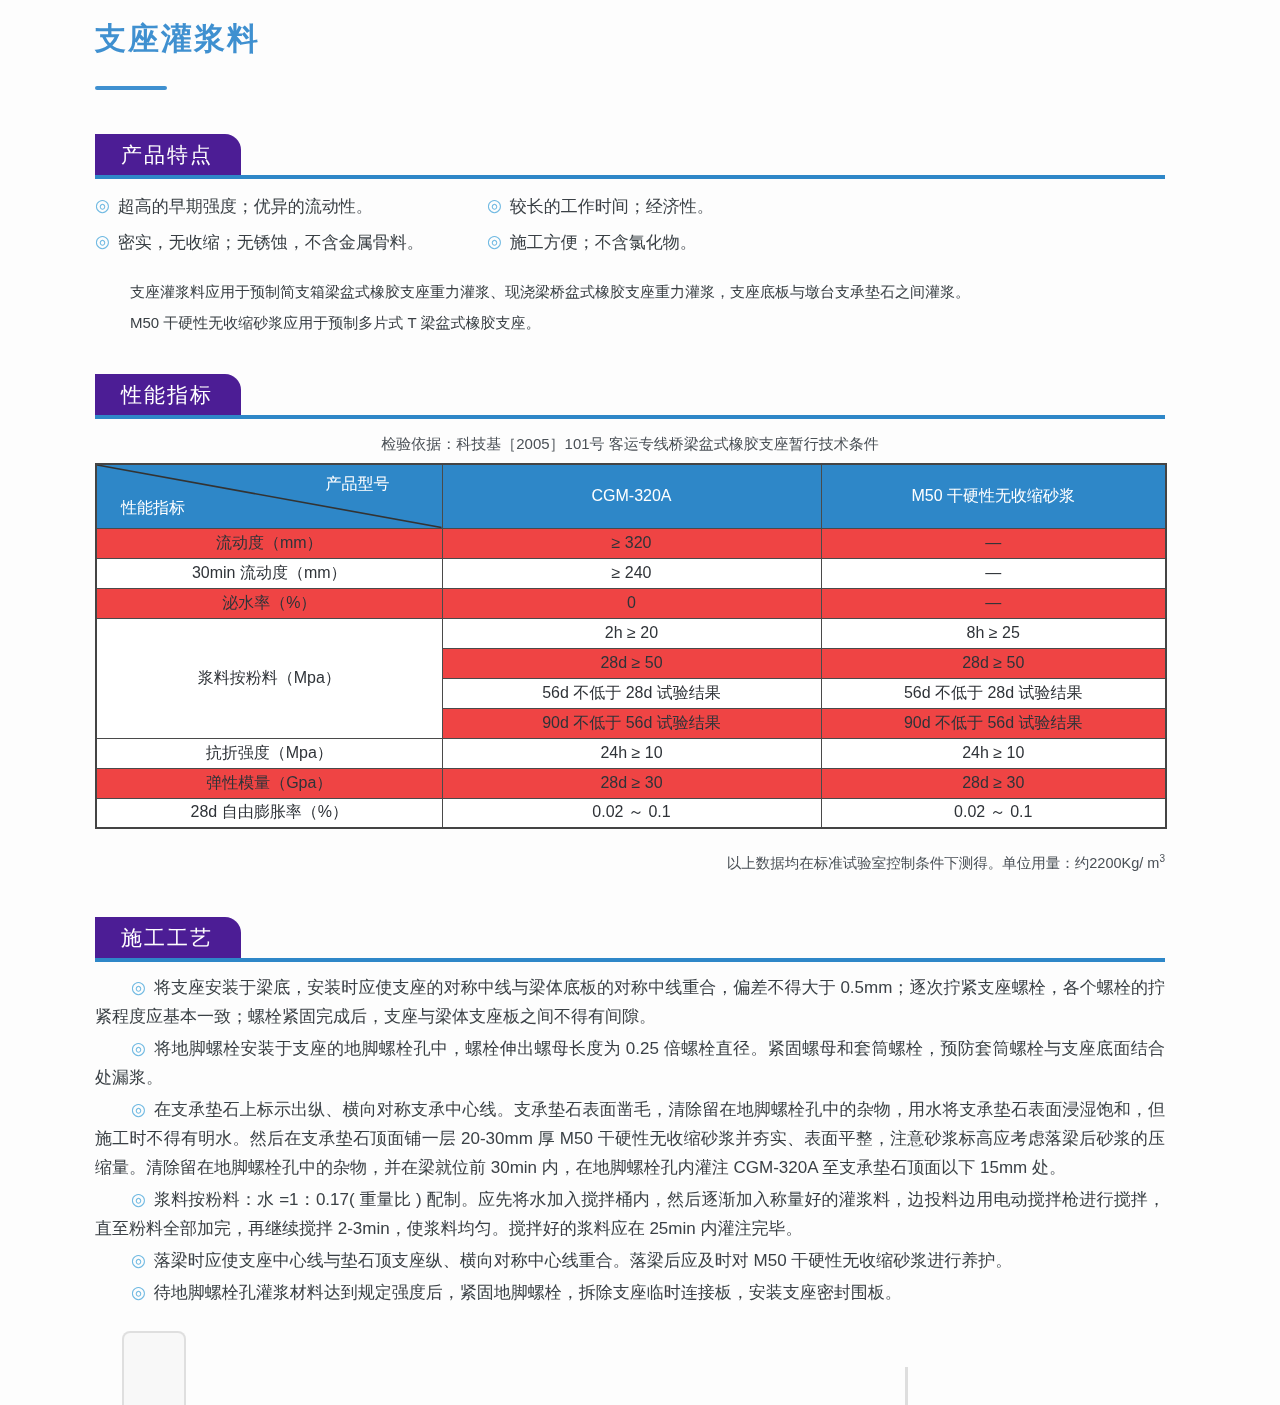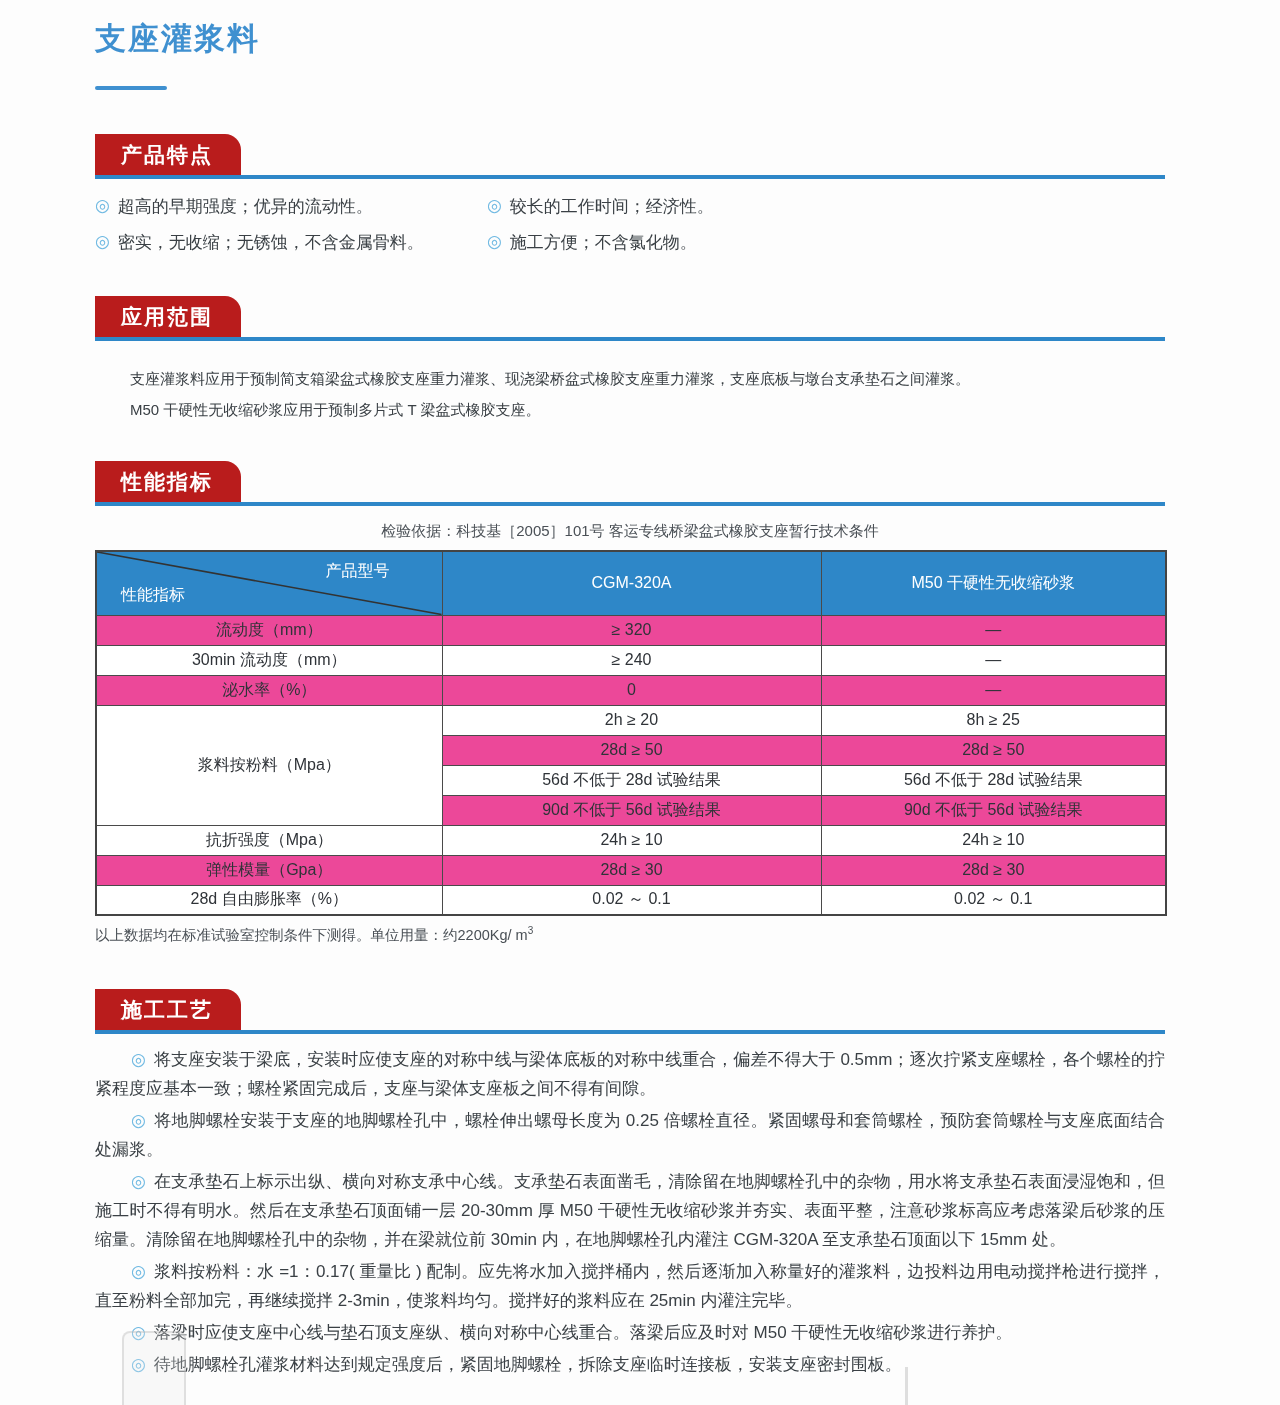--- a/index.html
+++ b/index.html
@@ -11,22 +11,22 @@
     color:#3b4249;
   }
   .page { position:relative; width:1280px; height:1405px; background:#fdfdfd; }
   .content { padding:0 115px 0 95px; }
 
   .doc-title { color:#3f90d0; font-size:31px; font-weight:bold; margin:0; padding-top:18px; letter-spacing:2px; }
   .title-dash { width:72px; height:4px; background:#3f90d0; border-radius:2px; margin-top:26px; }
 
   .section-head { margin-top:0; }
   .tab {
-    display:inline-block; background:#b91c1c; color:#ffffff;
-    font-size:21px; font-weight:bold; letter-spacing:2px;
+    display:inline-block; background:#4c1d95; color:#ffffff;
+    font-size:21px; font-weight:normal; letter-spacing:2px;
     padding:7px 28px 6px 26px; border-radius:0 16px 0 0;
     vertical-align:bottom;
   }
   .head-line { height:4px; background:#2e87c8; margin-top:0; }
 
   .feat-grid {
     margin-top:16px; display:grid; grid-template-columns:392px auto;
     row-gap:13px; font-size:17px; color:#3a4045;
   }
   .feat { display:flex; align-items:flex-start; }
@@ -48,25 +48,25 @@
   }
   table.spec th, table.spec td {
     border:1px solid #4a4a4a; text-align:center; height:30px; padding:0 6px;
   }
   table.spec { border:2px solid #444; }
   table.spec thead th { background:#2e87c8; color:#ffffff; font-weight:normal; height:64px; font-size:16px; }
   th.corner { position:relative; padding:0; }
   .corner svg { position:absolute; left:0; top:0; width:100%; height:100%; }
   .corner-top { position:absolute; top:9px; right:52px;text-align:right; }
   .corner-bottom { position:absolute; bottom:9px; left:24px; }
-  td.gray { background:#ec4899; }
+  td.gray { background:#ef4444; }
   td.white { background:#ffffff; }
   td.rowlabel { background:#ffffff; }
 
-  .footnote { font-size:14.5px; color:#4a5056; margin-top:9px; }
+  .footnote { font-size:14.5px; color:#4a5056; margin-top:24px;text-align:right; }
   .footnote sup { font-size:10px; }
 
   .proc-wrap { margin-top:11px; }
   .proc {
     font-size:17px; line-height:29px; text-align:justify;
     margin:3px 0; color:#3a4045; text-indent:36px;
   }
 
   .ghost-bag {
     position:absolute; left:122px; bottom:0; width:64px; height:74px;
@@ -100,24 +100,20 @@
       <div class="feat">
         <span class="bullet">◎</span>
         <span>密实，无收缩；无锈蚀，不含金属骨料。</span>
       </div>
       <div class="feat">
         <span class="bullet">◎</span>
         <span>施工方便；不含氯化物。</span>
       </div>
     </div>
 
-    <div class="section-head mt-app">
-      <span class="tab">应用范围</span>
-      <div class="head-line"></div>
-    </div>
     <div class="app-text">
       <p>支座灌浆料应用于预制简支箱梁盆式橡胶支座重力灌浆、现浇梁桥盆式橡胶支座重力灌浆，支座底板与墩台支承垫石之间灌浆。</p>
       <p>M50 干硬性无收缩砂浆应用于预制多片式 T 梁盆式橡胶支座。</p>
     </div>
 
     <div class="section-head mt-perf">
       <span class="tab">性能指标</span>
       <div class="head-line"></div>
     </div>
     <div class="basis">检验依据：科技基［2005］101号 客运专线桥梁盆式橡胶支座暂行技术条件</div>

